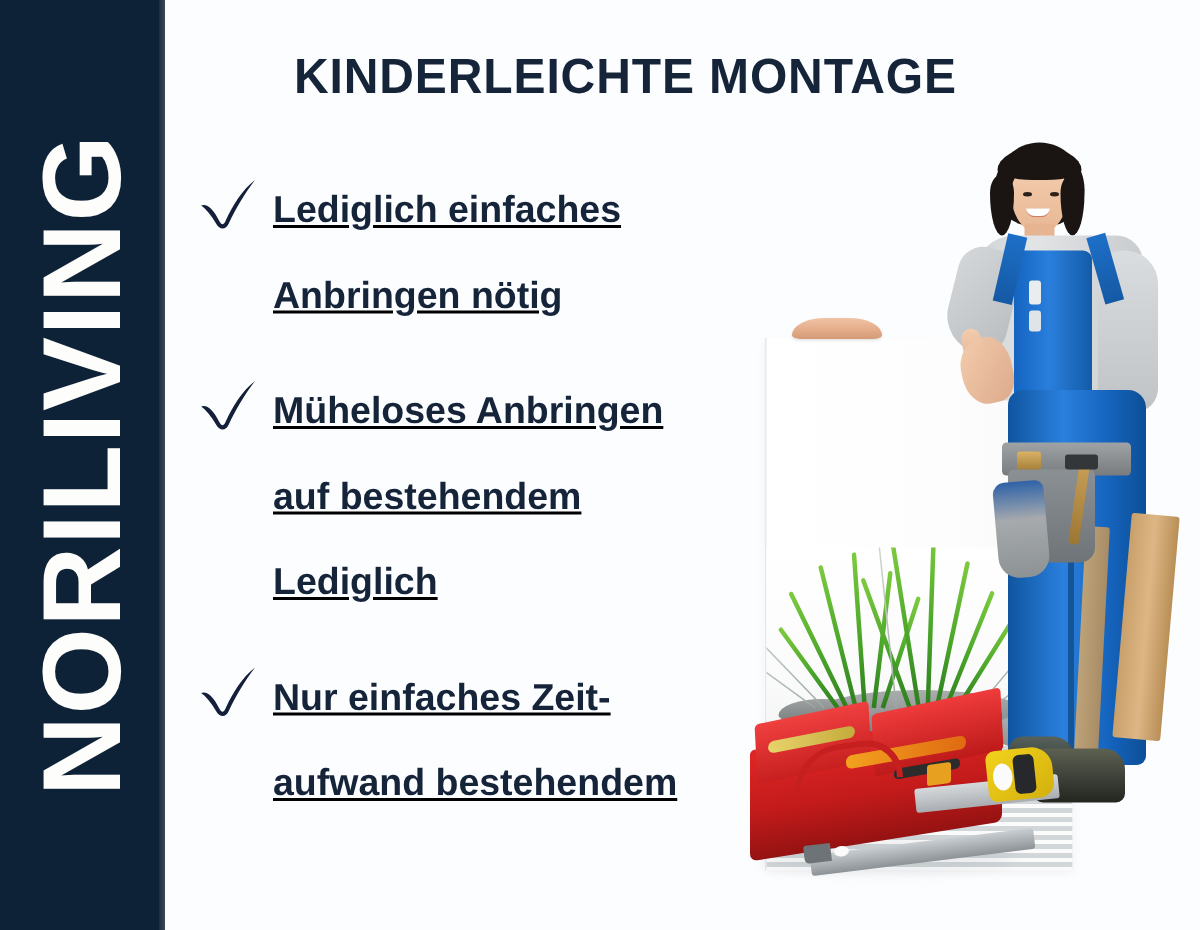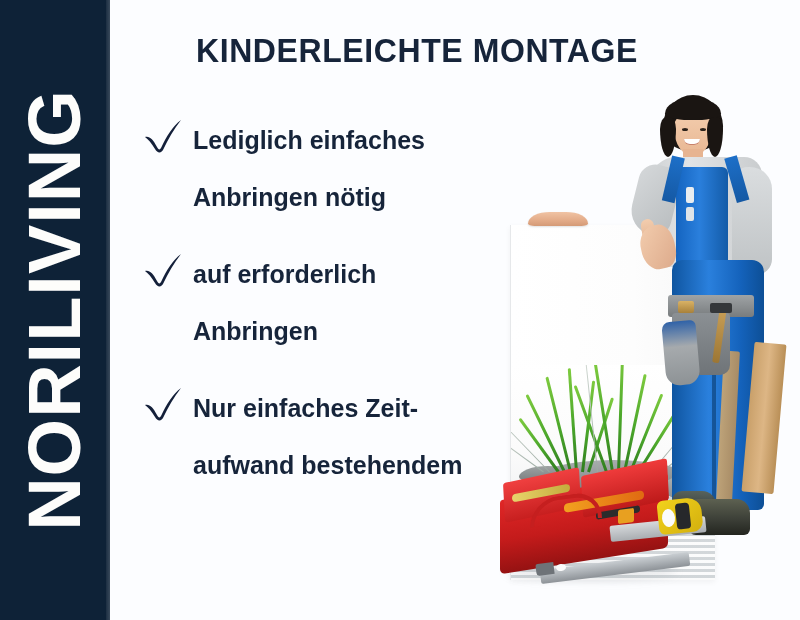--- a/index.html
+++ b/index.html
@@ -61,23 +61,24 @@
     font-size: 33px;
     letter-spacing: 0.6px;
     white-space: nowrap;
     transform: scaleX(0.97);
     transform-origin: left center;
   }
 
   
   .bullets {
     position: absolute;
-    left: 141px;
+    left: 130px;
     top: 112px;
     width: 400px;
+    text-decoration: underline;
   }
   .bullet {
     position: relative;
     padding-left: 52px;
     margin-bottom: 20px;
   }
   .check-icon {
     position: absolute;
     left: 0;
     top: 4px;
@@ -495,22 +496,23 @@
     </div>
 
     <div class="bullet">
       <span class="check-icon">
         <svg viewBox="0 0 44 40" width="44" height="40" aria-hidden="true">
           <path d="M4 21 C8 19.5 12 23 16 31 C17.5 34 19 34.5 20.5 31 C25 21 31.5 10.5 40 4
                    C33 13 27 23.5 22.5 33 C20.5 37.5 16.5 37.5 14 33 C10.5 27 7 23 4 21 Z" fill="#14203a"></path>
         </svg>
       </span>
       <span class="bullet-lines">
-        <span class="ln">auf erforderlich</span>
-        <span class="ln">Anbringen</span>
+        <span class="ln">Müheloses Anbringen</span>
+        <span class="ln">auf bestehendem</span>
+        <span class="ln">Lediglich</span>
       </span>
     </div>
 
     <div class="bullet">
       <span class="check-icon">
         <svg viewBox="0 0 44 40" width="44" height="40" aria-hidden="true">
           <path d="M4 21 C8 19.5 12 23 16 31 C17.5 34 19 34.5 20.5 31 C25 21 31.5 10.5 40 4
                    C33 13 27 23.5 22.5 33 C20.5 37.5 16.5 37.5 14 33 C10.5 27 7 23 4 21 Z" fill="#14203a"></path>
         </svg>
       </span>

